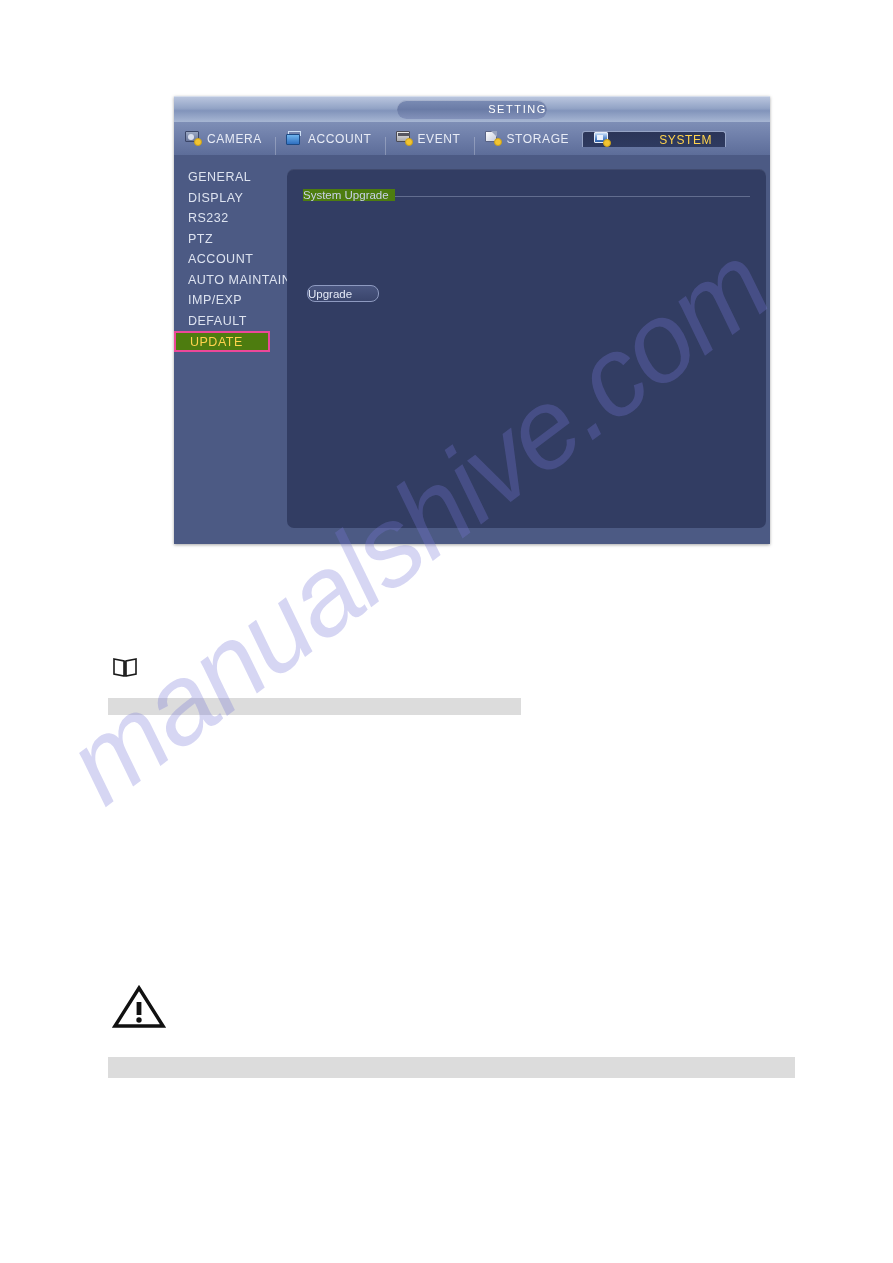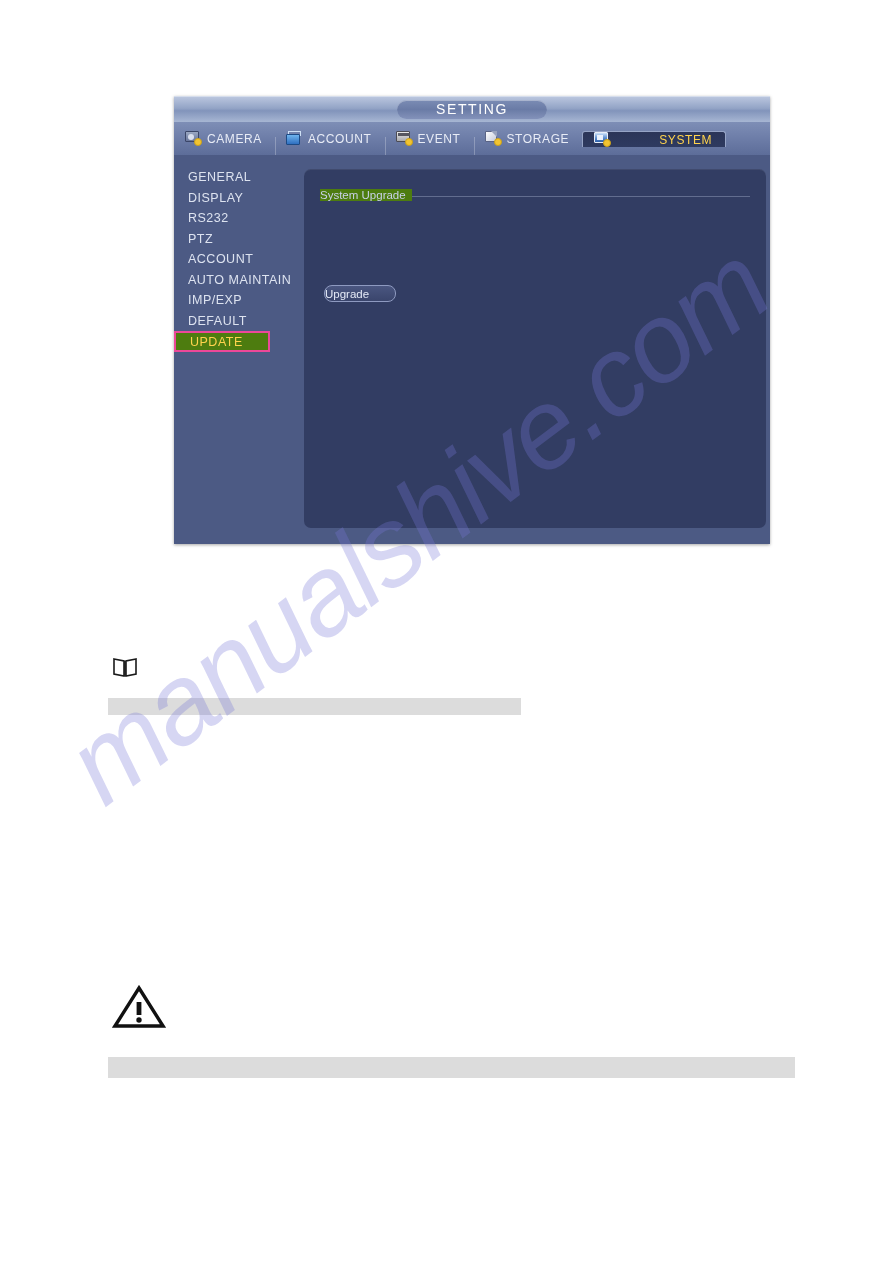--- a/index.html
+++ b/index.html
@@ -63,23 +63,23 @@
     position: absolute;
     left: 50%;
     top: 3px;
     transform: translateX(-50%);
     width: 150px;
     height: 19px;
     border-radius: 10px;
     background: linear-gradient(to bottom, #7b8cb4 0%, #6a7ba6 50%, #8392ba 100%);
     box-shadow: inset 0 1px 0 rgba(255,255,255,0.35);
     color: #ffffff;
-    font-size: 14px;
+    font-size: 11px;
     letter-spacing: 1.6px;
-    text-align: center;
+    text-align: right;
     line-height: 19px;
   }
 
   
   #tab-strip {
     position: relative;
     height: 33px;
     background: linear-gradient(to bottom, #7e8eb6 0%, #6d7da8 50%, #5d6d99 100%);
     display: flex;
     align-items: center;
@@ -204,21 +204,20 @@
     width: 6px; height: 5px;
     background: #eaf2fd;
   }
 
   
   #dialog-body {
     position: relative;
     height: 387px;
     background: #4c5a84;
     display: flex;
-    gap: 17px;
   }
 
   
   #sidebar-menu {
     width: 113px;
     flex: 0 0 113px;
     padding: 12px 0 0 0;
     box-sizing: border-box;
   }
   .menu-item {

